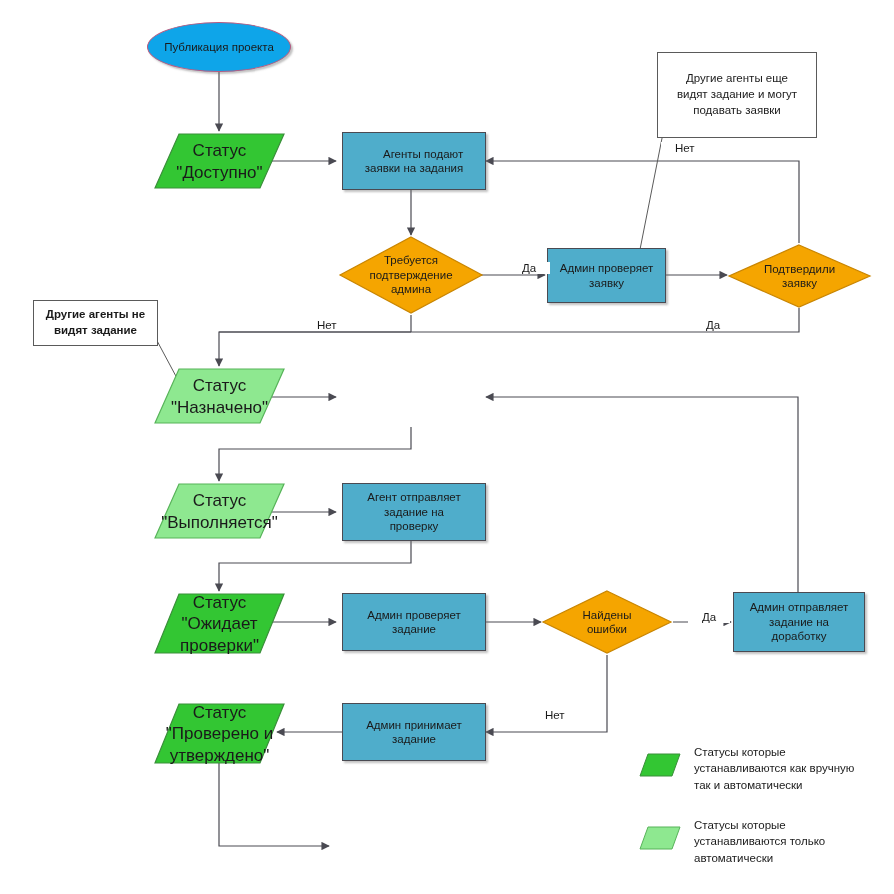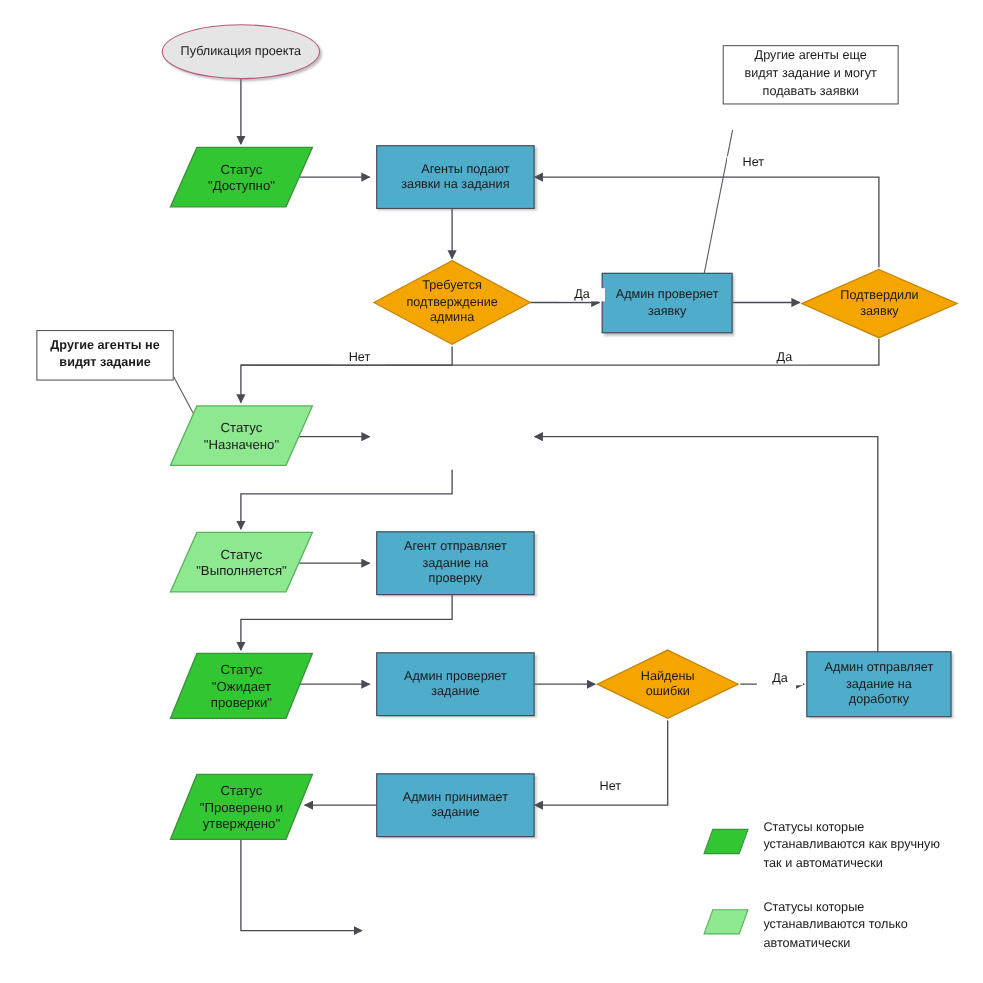--- a/index.html
+++ b/index.html
@@ -35,37 +35,37 @@
   }
   .node .lbl { position: relative; z-index: 4; padding: 0 4px; }
 
   
   .rect {
     background: #4fadcb;
     border: 1.2px solid #4a4a52;
     box-shadow: 2px 2px 2px rgba(120,120,120,0.45);
   }
   .ellipse {
-    background: #e5e5e5;
+    background: #0ea5e9;
     border: 1.2px solid #b85a80;
     border-radius: 50%;
     box-shadow: 2px 2px 2px rgba(120,120,120,0.45);
   }
   .para-wrap { position: absolute; z-index: 3; }
   .para-bg {
     position: absolute;
     left: 0; top: 0; width: 100%; height: 100%;
     z-index: 1;
   }
   .para-text {
     position: absolute;
     left: 0; top: 0; width: 100%; height: 100%;
     display: flex; align-items: center; justify-content: center;
     text-align: center;
-    font-size: 12px; line-height: 1.25;
+    font-size: 17px; line-height: 1.25;
     color: #1a1a1a;
     z-index: 2;
   }
   .diamond-wrap { position: absolute; z-index: 3; }
   .diamond-bg {
     position: absolute;
     left: 0; top: 0; width: 100%; height: 100%;
     z-index: 1;
   }
   .diamond-text {
@@ -274,21 +274,21 @@
   <div class="para-wrap" style="left:152px; top:701px; width:135px; height:66px;">
     <svg class="para-bg" viewBox="0 0 135 66" preserveAspectRatio="none">
       <polygon points="3,62 27,3 132,3 108,62" fill="#33c633" stroke="#3a8f3a" stroke-width="1.2"></polygon>
     </svg>
     <div class="para-text" style="white-space: pre-line;">Статус
 "Проверено и
 утверждено"</div>
   </div>
 
 
-  <div class="note right-note" style="left:657px; top:41px; width:160px; padding:2px 6px;">
+  <div class="note right-note" style="left:657px; top:52px; width:160px; padding:18px 6px;">
     <span style="white-space: pre-line;">Другие агенты еще
 видят задание и могут
 подавать заявки</span>
   </div>
 
   <div class="note left-note" style="left:33px; top:300px; width:125px; padding:6px 5px;">
     <span style="white-space: pre-line; font-weight: bold;">Другие агенты не
 видят задание</span>
   </div>
 

